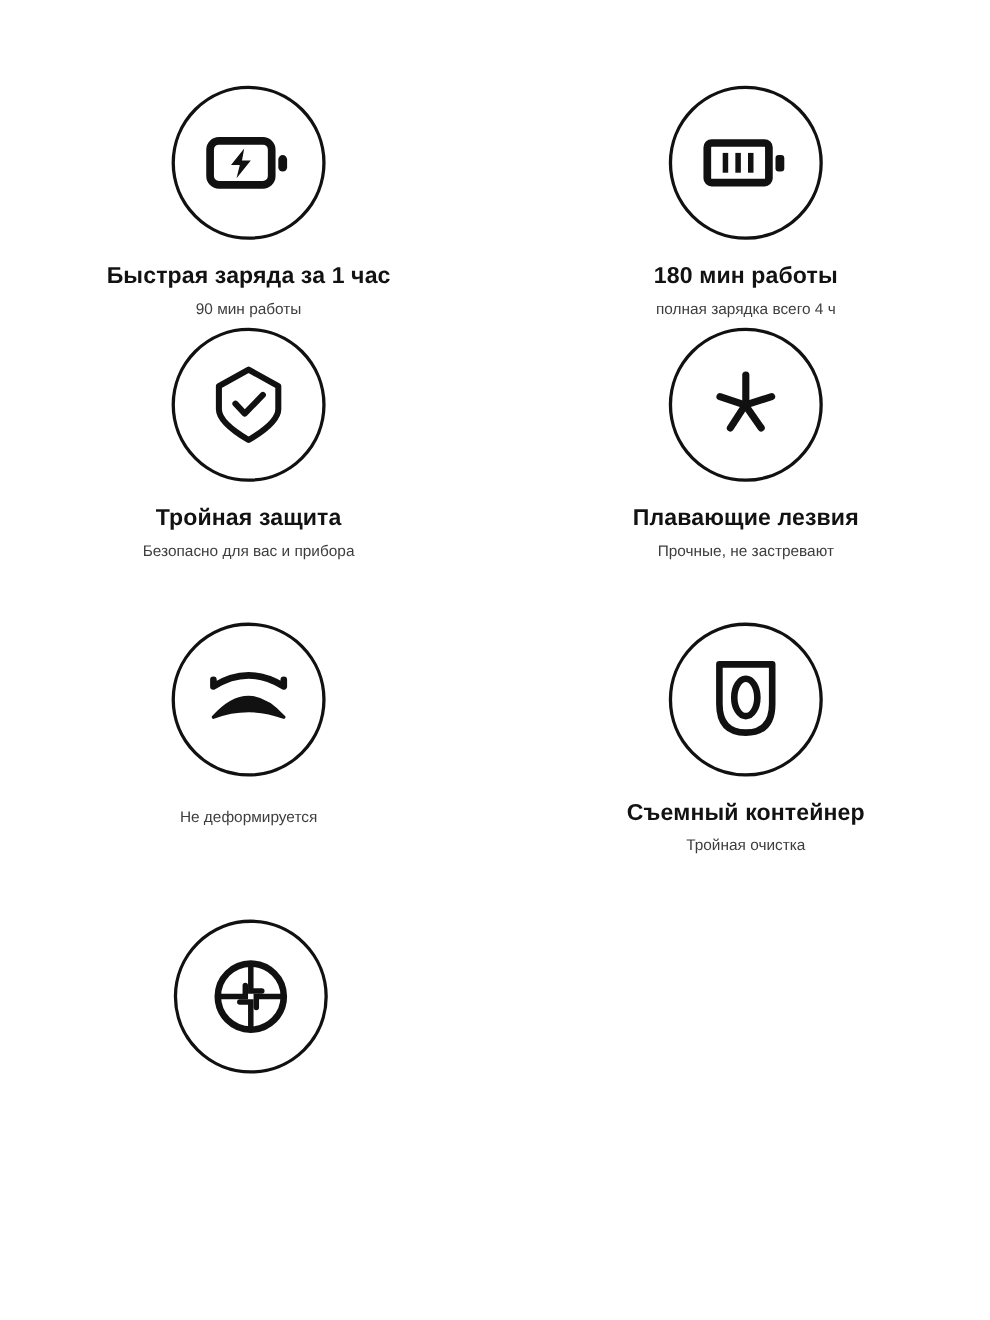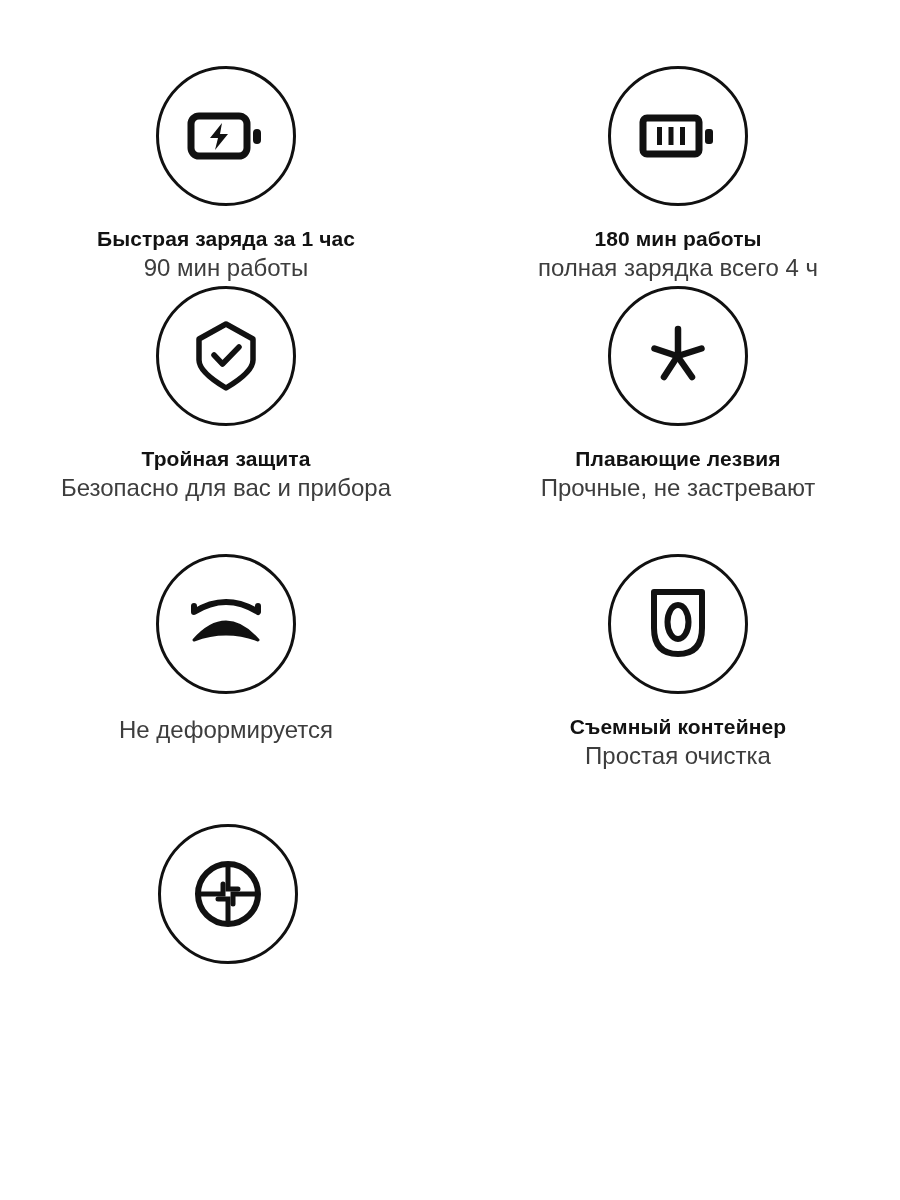--- a/index.html
+++ b/index.html
@@ -16,21 +16,21 @@
     overflow: hidden;
   }
 
   .feature-grid {
     width: 900px;
     height: 1200px;
     display: grid;
     grid-template-columns: 452px 448px;
     grid-template-rows: 270px 269px 270px 270px 121px;
     box-sizing: border-box;
-    padding-top: 0;
+    padding-top: 12px;
   }
 
   .feature-card {
     display: flex;
     flex-direction: column;
     align-items: center;
     justify-content: flex-start;
     padding-top: 66px;
     box-sizing: border-box;
   }
@@ -64,21 +64,21 @@
   .feature-title {
     font-size: 21px;
     font-weight: bold;
     line-height: 26px;
     color: #121212;
     letter-spacing: 0.1px;
     white-space: nowrap;
   }
 
   .feature-subtitle {
-    font-size: 24px;
+    font-size: 14px;
     font-weight: normal;
     line-height: 26px;
     color: #3d3d3d;
     margin-top: 3px;
     white-space: nowrap;
   }
 
   .spacer-row {
     grid-column: 1 / span 2;
   }
@@ -164,21 +164,21 @@
 
   <div class="feature-card col-right row-3">
     <div class="icon-circle">
       <svg width="60" height="72" viewBox="0 0 60 72" fill="none" xmlns="http://www.w3.org/2000/svg">
         <path d="M6 4 H54 V40 Q54 66 30 66 Q6 66 6 40 Z" stroke="#111111" stroke-width="6" stroke-linejoin="round"></path>
         <ellipse cx="30" cy="34" rx="10.5" ry="17" stroke="#111111" stroke-width="6"></ellipse>
       </svg>
     </div>
     <div class="feature-text">
       <div class="feature-title">Съемный контейнер</div>
-      <div class="feature-subtitle">Простая очистка</div>
+      <div class="feature-subtitle">Тройная очистка</div>
     </div>
   </div>
 
 
   <div class="feature-card col-right row-4">
     <div class="icon-circle">
       <svg width="70" height="70" viewBox="0 0 70 70" fill="none" xmlns="http://www.w3.org/2000/svg">
         <circle cx="35" cy="35" r="30" stroke="#111111" stroke-width="6"></circle>
         <g stroke="#111111" stroke-width="5" stroke-linecap="round">
           <path d="M35 8 V30 H45"></path>

